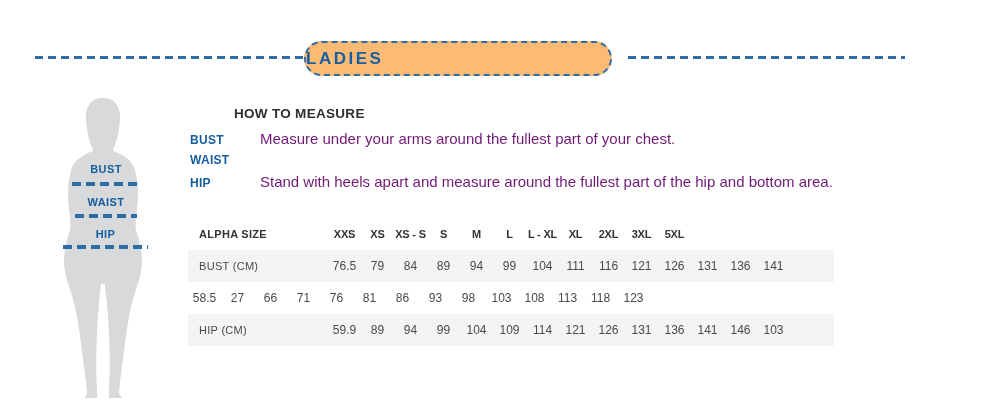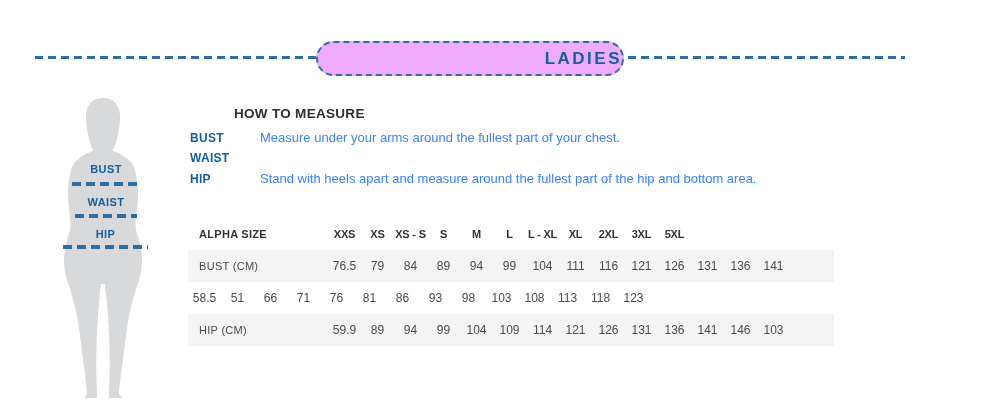--- a/index.html
+++ b/index.html
@@ -4,44 +4,44 @@
 <style>
   html,body{margin:0;padding:0;background:#ffffff;}
   body{font-family:"Liberation Sans",sans-serif;}
   .page{position:relative;width:1000px;height:418px;background:#ffffff;overflow:hidden;}
 
   
   .dash-line{position:absolute;height:3px;
     background:repeating-linear-gradient(90deg,#2e6da4 0 8px,transparent 8px 13px);}
   .dash-left{left:35px;top:56px;width:285px;}
   .dash-right{left:628px;top:56px;width:277px;}
-  .pill{position:absolute;left:316px;top:41px;width:308px;height:35px;
+  .pill{position:absolute;left:304px;top:41px;width:308px;height:35px;
     border:2px dashed #2e6da4;border-radius:19px;box-sizing:border-box;
-    display:flex;align-items:center;justify-content:flex-end;background:#f0abfc;}
+    display:flex;align-items:center;justify-content:flex-start;background:#fdba74;}
   .pill-label{color:#155fa0;font-size:17px;font-weight:bold;letter-spacing:2.5px;}
 
   
   .figure-svg{position:absolute;left:52px;top:94px;width:102px;height:306px;}
   .meas-line{position:absolute;height:4px;
     background:repeating-linear-gradient(90deg,#2e6da4 0 9px,transparent 9px 14px);}
   .meas-label{position:absolute;color:#155fa0;font-size:11px;font-weight:bold;
     text-align:center;letter-spacing:.4px;}
   .bust-label{left:72px;top:163px;width:68px;}
   .bust-line{left:72px;top:182px;width:68px;}
   .waist-label{left:72px;top:196px;width:68px;}
   .waist-line{left:75px;top:214px;width:62px;}
   .hip-label{left:63px;top:228px;width:85px;}
   .hip-line{left:63px;top:245px;width:85px;}
 
   
   .howto{position:absolute;left:190px;top:106px;width:700px;}
   .howto-title{font-size:13.5px;font-weight:bold;color:#2f2f2f;letter-spacing:.3px;margin-bottom:9px;padding-left:44px;}
   .howto-row{display:grid;grid-template-columns:70px auto;align-items:baseline;margin-bottom:6px;}
   .howto-term{color:#155fa0;font-size:12px;font-weight:bold;letter-spacing:.3px;}
-  .howto-desc{color:#3b82f6;font-size:13px;}
+  .howto-desc{color:#701a75;font-size:15px;}
 
   
   .size-table{position:absolute;left:188px;top:218px;width:646px;}
   .trow{display:flex;height:32px;align-items:center;}
   .trow.striped{background:#f4f4f4;}
   .tlabel{flex:0 0 140px;padding-left:11px;box-sizing:border-box;
     font-size:11px;color:#4a4a4a;letter-spacing:.3px;white-space:nowrap;}
   .tcell{flex:0 0 33px;text-align:center;font-size:12px;color:#4a4a4a;white-space:nowrap;}
   .trow.thead .tlabel{font-weight:bold;color:#333333;}
   .trow.thead .tcell{font-weight:bold;color:#333333;font-size:11px;letter-spacing:-.2px;}
@@ -129,21 +129,21 @@
         <div class="tcell">111</div>
         <div class="tcell">116</div>
         <div class="tcell">121</div>
         <div class="tcell">126</div>
         <div class="tcell">131</div>
         <div class="tcell">136</div>
         <div class="tcell">141</div>
       </div>
       <div class="trow">
         <div class="tcell">58.5</div>
-        <div class="tcell">51</div>
+        <div class="tcell">27</div>
         <div class="tcell">66</div>
         <div class="tcell">71</div>
         <div class="tcell">76</div>
         <div class="tcell">81</div>
         <div class="tcell">86</div>
         <div class="tcell">93</div>
         <div class="tcell">98</div>
         <div class="tcell">103</div>
         <div class="tcell">108</div>
         <div class="tcell">113</div>

